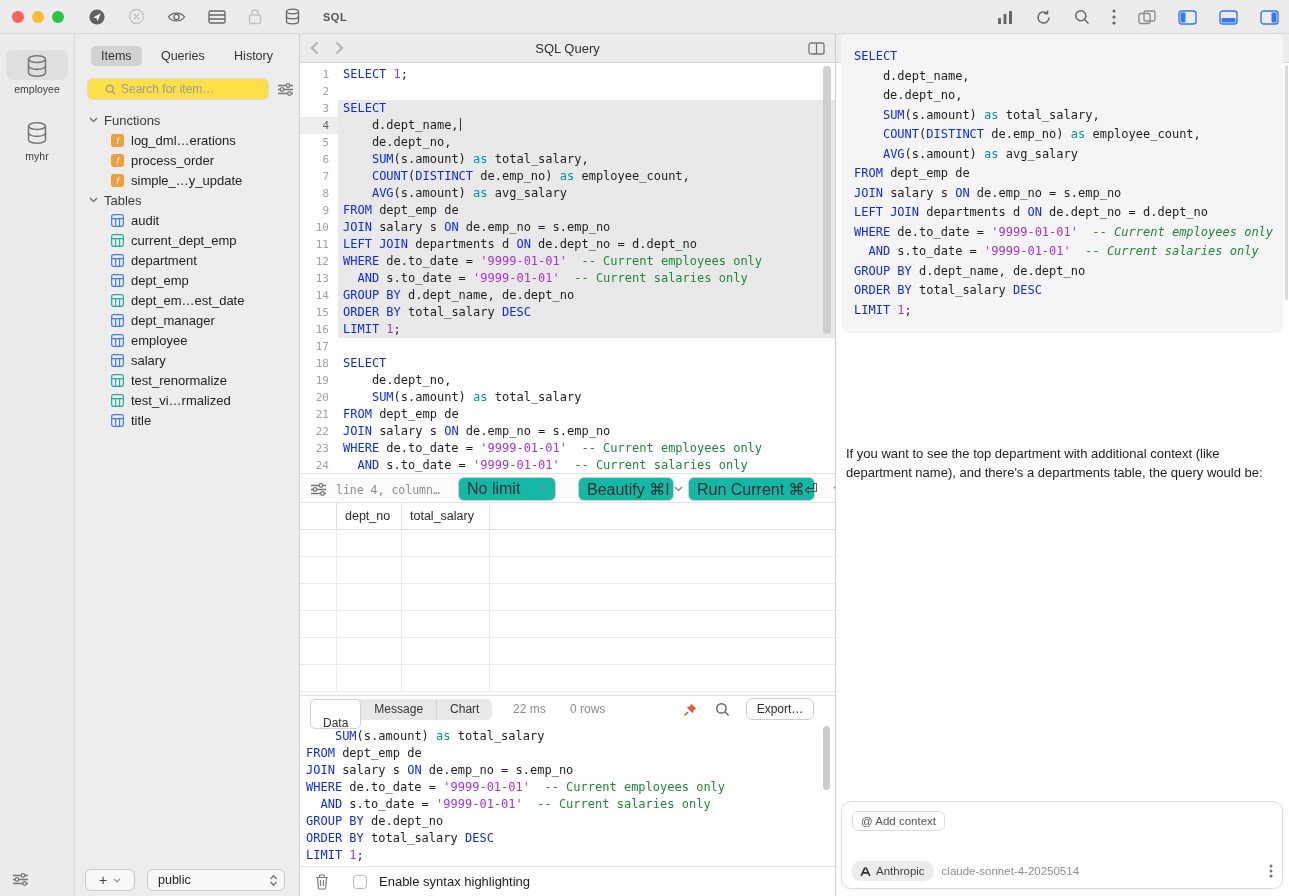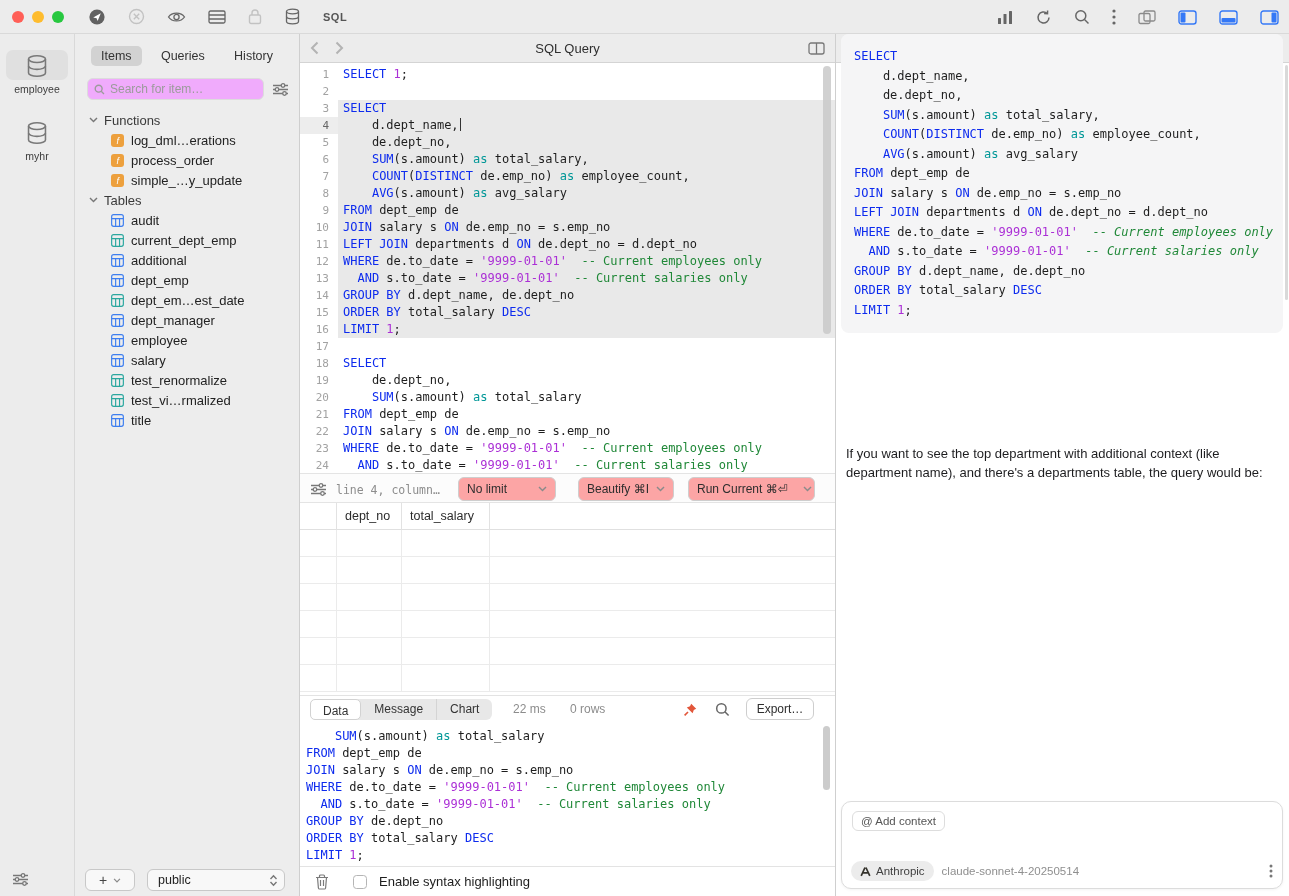--- a/index.html
+++ b/index.html
@@ -31,21 +31,21 @@
   .conn-item.active .conn-icon { background:#e0e0e0; }
   .conn-label { font-size:10.5px; color:#3c3c3c; margin-top:3px; }
   #strip-filter { position:absolute; left:12px; bottom:10px; }
 
   
   #sidebar { position:absolute; left:75px; top:34px; width:225px; bottom:0; background:#ededed; border-right:1px solid #cfcfcf; }
   #sb-tabs { display:flex; justify-content:space-between; align-items:center; padding:0 16px; height:24px; margin-top:10px; }
   #sb-tabs .tab { font-size:12.5px; color:#333; padding:3px 10px; border-radius:5px; }
   #sb-tabs .tab.active { background:#d2d2d2; }
   #sb-searchrow { display:flex; align-items:center; margin:10px 10px 0 12px; gap:8px; }
-  #sb-search { flex:1; height:22px; background:#f0abfc; border:1px solid #dcdcdc; border-radius:6px; display:flex; align-items:center; padding:0 6px; gap:5px; }
+  #sb-search { flex:1; height:22px; background:#fde047; border:1px solid #dcdcdc; border-radius:6px; display:flex; align-items:center; padding:0 17px; gap:5px; }
   #sb-search input { border:none; outline:none; background:transparent; font-size:12px; color:#333; width:130px; font-family:inherit; }
   #sb-search input::placeholder { color:#9b9b9b; }
   #tree { margin-top:10px; }
   .tree-section { display:flex; align-items:center; gap:6px; height:20px; padding-left:14px; font-size:13px; color:#3a3a3a; }
   .tree-item { display:flex; align-items:center; gap:7px; height:20px; padding-left:36px; font-size:13px; color:#222; white-space:nowrap; }
   .tree-icon { display:inline-flex; width:13px; }
   #sb-bottom { position:absolute; left:0; right:0; bottom:0; height:32px; display:flex; align-items:center; padding:0 14px 0 10px; gap:12px; }
   #add-item-btn { width:50px; height:22px; border:1px solid #c8c8c8; border-radius:6px; background:#f8f8f8; display:flex; align-items:center; justify-content:center; gap:6px; font-size:14px; color:#444; }
   #schema-select { flex:1; height:22px; border:1px solid #c8c8c8; border-radius:6px; background:#f8f8f8; display:flex; align-items:center; padding:0 6px 0 10px; font-size:12.5px; color:#222; }
   #schema-select .updown { margin-left:auto; display:inline-flex; }
@@ -68,42 +68,42 @@
   #ed-scrollbar { position:absolute; right:4px; top:3px; width:8px; height:268px; background:#c9c9c9; border-radius:4px; opacity:.85; }
 
   .tk-kw { color:var(--keyword,#0d2bee); }
   .tk-str, .tk-num { color:var(--string,#ab2fd6); }
   .tk-com { color:var(--comment,#208838); }
   .tk-as { color:var(--alias,#009797); }
 
   #ed-statusbar { position:absolute; left:0; top:439px; width:535px; height:30px; background:#fcfcfc; border-top:1px solid #e4e4e4; border-bottom:1px solid #e4e4e4; }
   #sb-icon { position:absolute; left:10px; top:9px; }
   #cursor-pos { position:absolute; left:36px; top:9px; font-size:11.5px; color:#8d8d8d; }
-  .sb-btn { position:absolute; top:3px; height:24px; border:1px solid #cecece; border-radius:6px; background:#fca5a5; display:flex; align-items:center; padding:0 8px; font-size:12px; color:#2e2e2e; }
+  .sb-btn { position:absolute; top:3px; height:24px; border:1px solid #cecece; border-radius:6px; background:#14b8a6; display:flex; align-items:center; padding:0 8px; font-size:16px; color:#2e2e2e; }
   .sb-btn .lbl { flex:1; white-space:nowrap; }
   .sb-btn .vdiv { width:1px; height:14px; background:#d8d8d8; margin:0 6px 0 5px; }
   .sb-btn .chev { display:inline-flex; margin-left:4px; }
   #limit-btn { left:158px; width:98px; }
   #beautify-btn { left:278px; width:96px; }
   #run-btn { left:388px; width:127px; }
 
   #grid { position:absolute; left:0; top:469px; width:535px; height:193px; overflow:hidden; background:#fff; }
   .grow { display:flex; height:27px; border-bottom:1px solid #ebebeb; background:#fff; }
   #grid-header { font-size:12.5px; color:#2b2b2b; border-bottom:1px solid #e0e0e0; }
   .gcell { display:block; height:27px; line-height:27px; }
   .cgut { width:37px; border-right:1px solid #ebebeb; }
   .c0 { width:65px; border-right:1px solid #ebebeb; padding-left:8px; }
   .c1 { width:88px; border-right:1px solid #ebebeb; padding-left:8px; }
   .cfill { flex:1; }
   #grid-header .gcell { border-right-color:#e2e2e2; }
 
   #out-bar { position:absolute; left:0; top:661px; width:535px; height:27px; border-top:1px solid #e3e3e3; background:#fff; }
   .seg { position:absolute; left:10px; top:3px; display:flex; background:#e8e8e8; border-radius:6px; height:21px; }
   .seg .tab { font-size:12px; color:#333; padding:0 13px; line-height:21px; }
-  .seg .tab.active { background:#fff; border:1px solid #d2d2d2; border-radius:5px; line-height:19px; padding:2px 12px; }
+  .seg .tab.active { background:#fff; border:1px solid #d2d2d2; border-radius:5px; line-height:19px; padding:14px 12px; }
   .seg .tab:not(.active)+.tab:not(.active) { border-left:1px solid #d4d4d4; }
   #elapsed { position:absolute; left:213px; top:6px; font-size:12px; color:#8c8c8c; }
   #rowcount { position:absolute; left:258px; top:6px; font-size:12px; color:#8c8c8c;margin-left:12px; }
   #pin { position:absolute; left:383px; top:6px; }
   #out-search { position:absolute; left:415px; top:6px; }
   #export-btn { position:absolute; left:446px; top:2px; width:68px; height:22px; border:1px solid #cecece; border-radius:6px; background:#fff; font-size:12px; color:#2e2e2e; font-family:inherit; }
 
   #message-area { position:absolute; left:0; top:688px; width:535px; height:144px; padding:6px 0 0 6px; font-size:12px; overflow:hidden; }
   .msg-line { height:17px; line-height:17px; white-space:pre; color:#1e1e1e; }
   #msg-scrollbar { position:absolute; left:523px; top:692px; width:7px; height:64px; background:#ccc; border-radius:4px; }
@@ -358,21 +358,21 @@
           </span>
           <span class="tree-label">current_dept_emp</span>
         </div>
         <div class="tree-item">
           <span class="tree-icon">
             <svg width="13" height="13" viewBox="0 0 14 14" fill="none" stroke="#3d7ef0" stroke-width="1.25">
               <rect x="0.7" y="0.7" width="12.6" height="12.6" rx="2.2"></rect>
               <path d="M0.7 4.9 H13.3 M5 4.9 V13.3 M9.2 4.9 V13.3"></path>
             </svg>
           </span>
-          <span class="tree-label">additional</span>
+          <span class="tree-label">department</span>
         </div>
         <div class="tree-item">
           <span class="tree-icon">
             <svg width="13" height="13" viewBox="0 0 14 14" fill="none" stroke="#3d7ef0" stroke-width="1.25">
               <rect x="0.7" y="0.7" width="12.6" height="12.6" rx="2.2"></rect>
               <path d="M0.7 4.9 H13.3 M5 4.9 V13.3 M9.2 4.9 V13.3"></path>
             </svg>
           </span>
           <span class="tree-label">dept_emp</span>
         </div>

